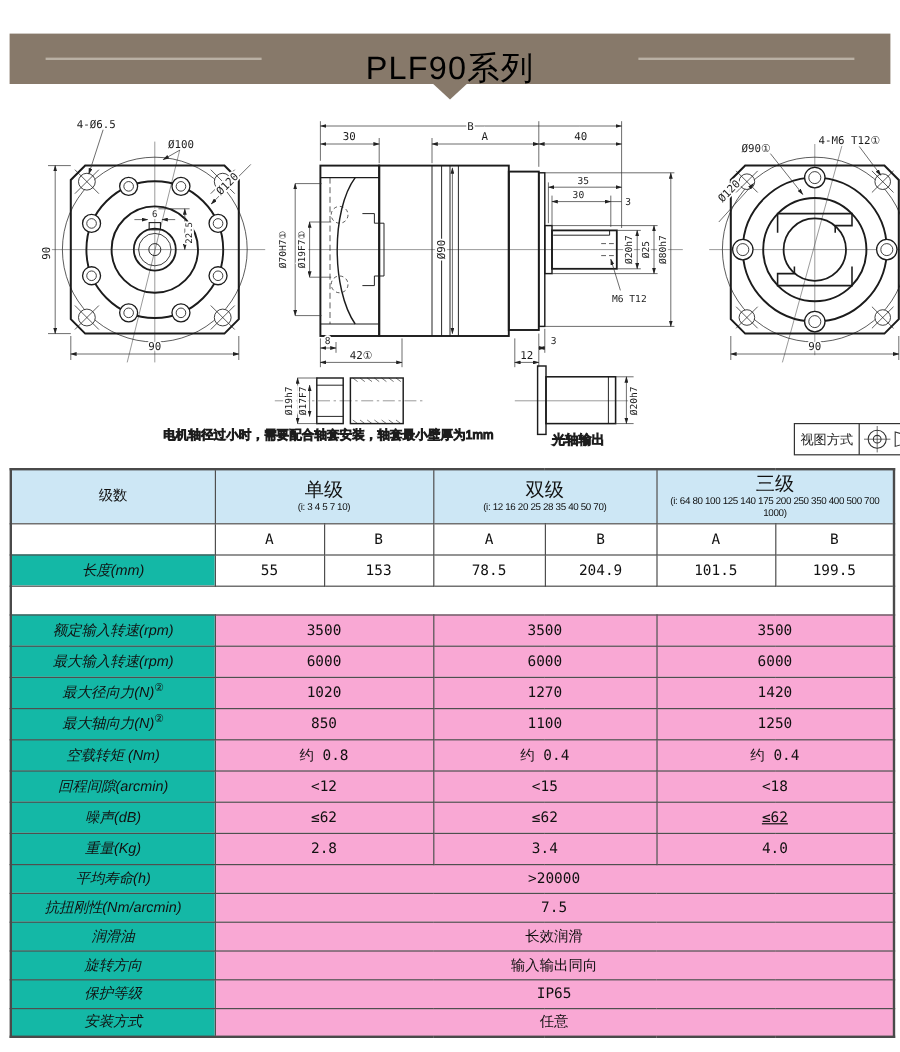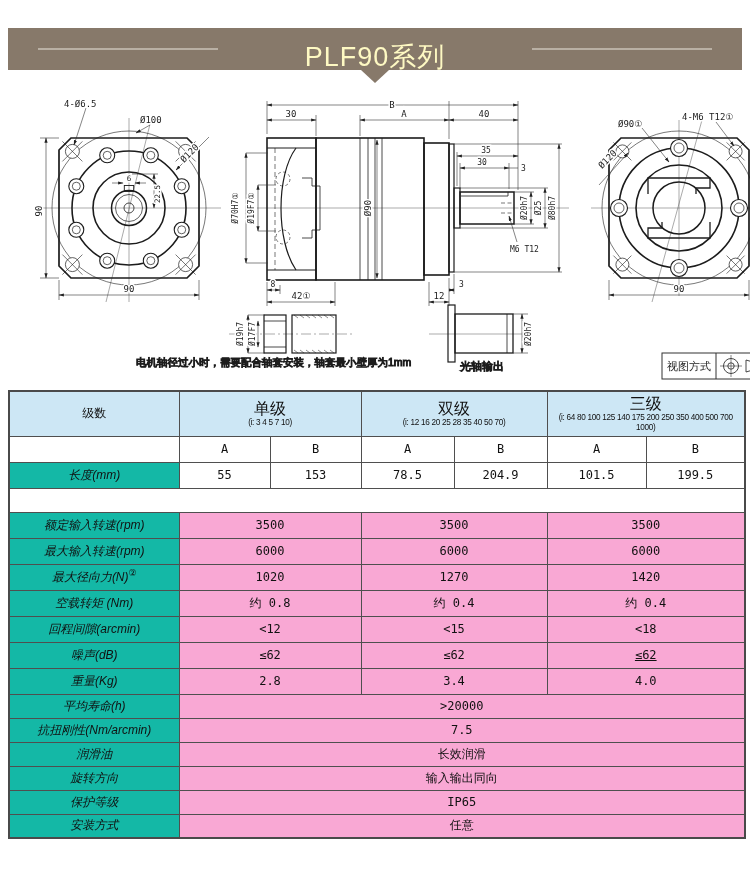--- a/index.html
+++ b/index.html
@@ -2,21 +2,21 @@
 <html><head>
 <meta charset="utf-8">
 <style>
   * { margin:0; padding:0; box-sizing:border-box; }
   body { background:#fff; font-family:"Liberation Sans","DejaVu Sans",sans-serif; }
   .page { position:relative; width:750px; height:877px; background:#fff; overflow:hidden; }
 
   
   .header-bar { position:absolute; left:8px; top:28px; width:734px; height:42px;
     background:#87796a; display:flex; align-items:center; justify-content:center; }
-  .header-bar .title { color:#fef9c3; font-size:27px; letter-spacing:1px;margin-top:16px; }
+  .header-bar .title { color:#000000; font-size:27px; letter-spacing:1px;margin-top:16px; }
   .hline { position:absolute; top:20px; height:2px; background:#b9b0a4; width:180px; }
   .hline.l { left:30px; } .hline.r { right:30px; }
   .header-tri { position:absolute; left:361px; top:70px; width:0; height:0;
     border-left:14px solid transparent; border-right:14px solid transparent;
     border-top:13px solid #87796a; }
 
   
   .drawing-area { position:absolute; left:0; top:90px; width:750px; height:298px;margin-left:24px; }
   svg text { font-family:"DejaVu Sans Mono","Liberation Mono",monospace; fill:#1c1c1c; }
   .dt { stroke:#fff; stroke-width:3px; paint-order:stroke; }
@@ -407,20 +407,26 @@
       <td class="vblue num" colspan="2">6000</td>
       <td class="vblue num" colspan="2">6000</td>
     </tr>
     <tr style="height:26px">
       <td class="lbl"><span>最大径向力(N)</span><sup class="s">②</sup></td>
       <td class="vblue num" colspan="2">1020</td>
       <td class="vblue num" colspan="2">1270</td>
       <td class="vblue num" colspan="2">1420</td>
     </tr>
     <tr style="height:26px">
+      <td class="lbl"><span>最大轴向力(N)</span><sup class="s">②</sup></td>
+      <td class="vblue num" colspan="2">850</td>
+      <td class="vblue num" colspan="2">1100</td>
+      <td class="vblue num" colspan="2">1250</td>
+    </tr>
+    <tr style="height:26px">
       <td class="lbl"><span>空载转矩 (Nm)</span></td>
       <td class="vblue num" colspan="2">约 0.8</td>
       <td class="vblue num" colspan="2">约 0.4</td>
       <td class="vblue num" colspan="2">约 0.4</td>
     </tr>
     <tr style="height:26px">
       <td class="lbl"><span>回程间隙(arcmin)</span></td>
       <td class="vblue num" colspan="2">&lt;12</td>
       <td class="vblue num" colspan="2">&lt;15</td>
       <td class="vblue num" colspan="2">&lt;18</td>

